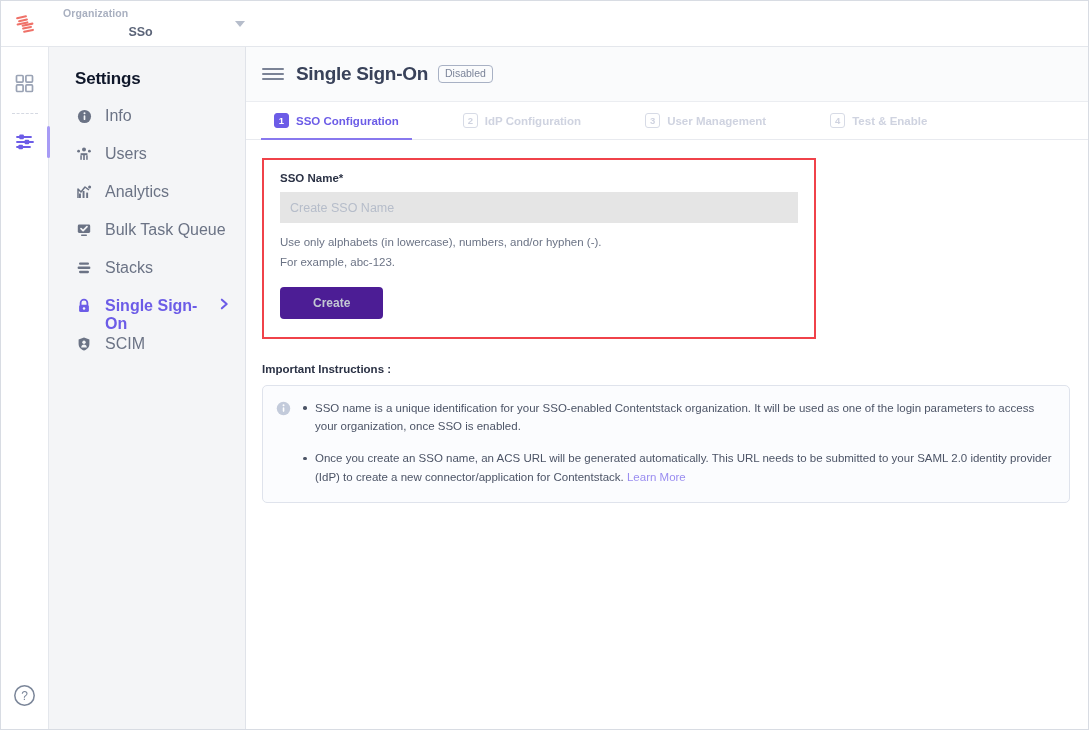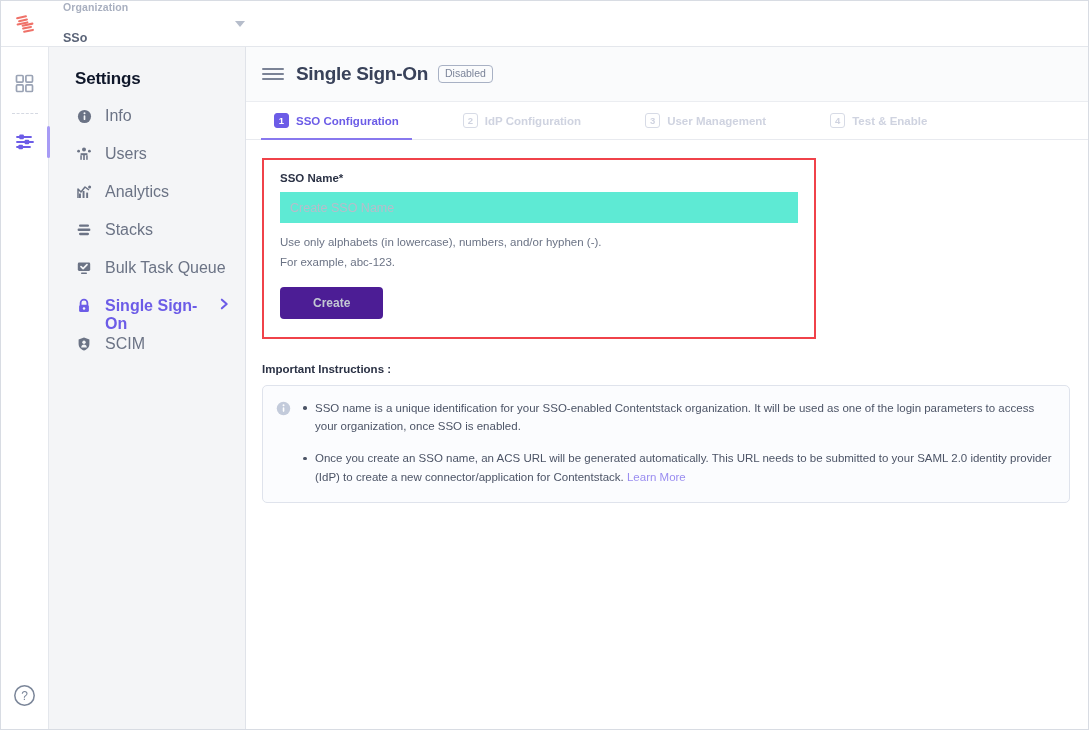--- a/index.html
+++ b/index.html
@@ -35,21 +35,21 @@
     display: flex; align-items: center; justify-content: center;
   }
   .org-switcher {
     display: flex;
     align-items: center;
     padding-left: 14px;
     height: 46px;
     width: 200px;
     cursor: pointer;
   }
-  .org-texts { display: flex; flex-direction: column; line-height: 1.15; }
+  .org-texts { display: flex; line-height: 1.15; }
   .org-label {
     font-size: 10.5px; color: #a9b0c0; font-weight: 600; letter-spacing: .1px;
   }
   .org-value {
     font-size: 12.5px; color: #5b6478; font-weight: 700; margin-top: 18px;
   }
   .org-caret {
     margin-left: auto; margin-right: 4px;
     width: 0; height: 0;
     border-left: 5px solid transparent;
@@ -214,21 +214,21 @@
     padding: 12px 16px 18px 16px;
   }
   .field-label {
     font-size: 11.5px; font-weight: 700; color: #2b3245;
     margin-bottom: 8px;
   }
   .sso-input {
     display: block;
     width: 100%;
     height: 31px;
-    background: #5eead4;
+    background: #e5e5e5;
     border: none;
     outline: none;
     padding: 0 10px;
     font-family: "Liberation Sans", sans-serif;
     font-size: 12.5px;
     color: #454c5e;
   }
   .sso-input::placeholder { color: #b6bdca; }
   .helper {
     font-size: 11.5px; color: #6b7385; margin-top: 11px; line-height: 1.5;
@@ -383,38 +383,38 @@
               <circle cx="13.6" cy="3" r="1.5" fill="#6b7385"></circle>
             </svg>
           </span>
           <span>Analytics</span>
 
         </div>
 
         <div class="nav-item">
           <span class="nav-ico">
             <svg width="16" height="16" viewBox="0 0 16 16">
+              <rect x="1.8" y="2.6" width="12.4" height="8.4" rx="1.4" fill="#6b7385"></rect>
+              <polyline points="5,6.6 7.1,8.6 11,4.6" fill="none" stroke="#f4f5f7" stroke-width="1.7" stroke-linecap="round" stroke-linejoin="round"></polyline>
+              <rect x="5" y="12.4" width="6" height="1.5" rx=".7" fill="#6b7385"></rect>
+            </svg>
+          </span>
+          <span>Bulk Task Queue</span>
+
+        </div>
+
+        <div class="nav-item">
+          <span class="nav-ico">
+            <svg width="16" height="16" viewBox="0 0 16 16">
               <rect x="3" y="2.4" width="10" height="2.4" rx="1.1" fill="#6b7385"></rect>
               <rect x="1.6" y="6.6" width="12.8" height="2.4" rx="1.1" fill="#6b7385"></rect>
               <rect x="3" y="10.8" width="10" height="2.4" rx="1.1" fill="#6b7385"></rect>
             </svg>
           </span>
           <span>Stacks</span>
-
-        </div>
-
-        <div class="nav-item">
-          <span class="nav-ico">
-            <svg width="16" height="16" viewBox="0 0 16 16">
-              <rect x="1.8" y="2.6" width="12.4" height="8.4" rx="1.4" fill="#6b7385"></rect>
-              <polyline points="5,6.6 7.1,8.6 11,4.6" fill="none" stroke="#f4f5f7" stroke-width="1.7" stroke-linecap="round" stroke-linejoin="round"></polyline>
-              <rect x="5" y="12.4" width="6" height="1.5" rx=".7" fill="#6b7385"></rect>
-            </svg>
-          </span>
-          <span>Bulk Task Queue</span>
 
         </div>
 
         <div class="nav-item active">
           <span class="nav-ico">
             <svg width="16" height="16" viewBox="0 0 16 16">
               <path d="M4.6 7 V5.1 a3.4 3.4 0 0 1 6.8 0 V7" fill="none" stroke="#6c5ce7" stroke-width="1.8"></path>
               <rect x="3.1" y="6.8" width="9.8" height="7.2" rx="1.6" fill="#6c5ce7"></rect>
               <circle cx="8" cy="10.4" r="1.25" fill="#f4f5f7"></circle>
             </svg>

